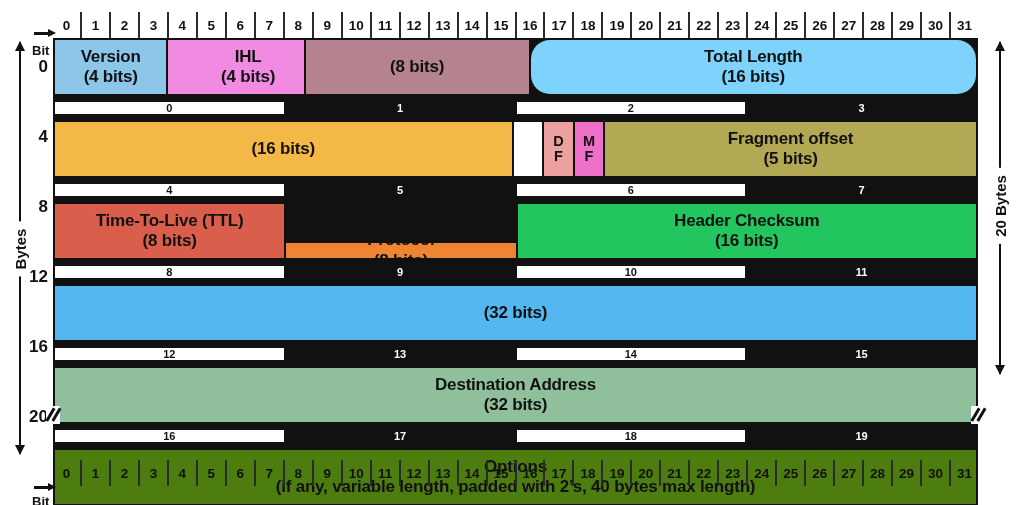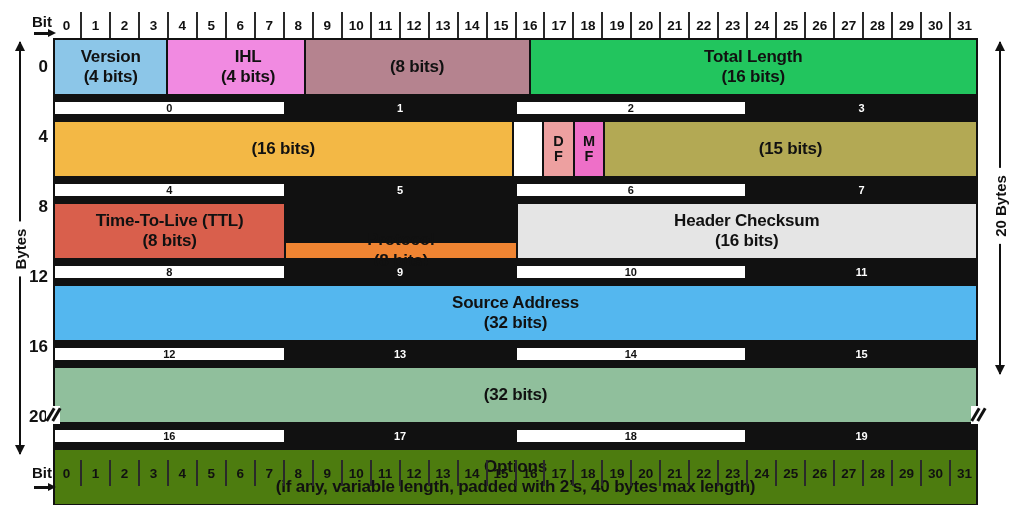--- a/index.html
+++ b/index.html
@@ -9,21 +9,21 @@
   }
   
   .bit-axis{position:absolute;left:53px;width:925px;height:26px;display:flex;}
   .bit-axis .bitcell{
     flex:1 1 0;display:flex;align-items:center;justify-content:center;
     font-size:13.5px;font-weight:bold;border-right:2px solid #2a2a2a;
   }
   .bit-axis .bitcell:last-child{border-right:none;}
   #bit-axis-top{top:12px;}
   #bit-axis-bottom{top:460px;}
-  .bit-word{position:absolute;left:32px;font-size:15px;font-weight:bold;}
+  .bit-word{position:absolute;left:32px;font-size:13px;font-weight:bold;margin-top:30px;}
   .harrow{position:absolute;width:15px;height:2.5px;background:#111;}
   .harrow::after{
     content:"";position:absolute;right:-7px;top:-3.5px;
     border-top:4.5px solid transparent;border-bottom:4.5px solid transparent;border-left:8px solid #111;
   }
   
   #table{
     position:absolute;left:53px;top:38px;width:925px;box-sizing:border-box;
     border:2px solid #111;background:#111;display:flex;flex-direction:column;gap:8px;
   }
@@ -107,21 +107,21 @@
           <div>Version</div>
           <div>(4 bits)</div>
         </div>
         <div class="fcell" style="background: rgb(241, 138, 225); flex: 4 4 0px; padding-left: 24px;">
           <div>IHL</div>
           <div>(4 bits)</div>
         </div>
         <div class="fcell" style="background: rgb(181, 131, 143); flex: 8 8 0px;">
           <div>(8 bits)</div>
         </div>
-        <div class="fcell" style="background: #22c55e; flex: 16 16 0px;">
+        <div class="fcell" style="background: #7dd3fc; flex: 16 16 0px; border-radius: 19px;">
           <div>Total Length</div>
           <div>(16 bits)</div>
         </div>
       </div>
       <div class="srow">
         <div class="scell light">0</div>
         <div class="scell dark">1</div>
         <div class="scell light">2</div>
         <div class="scell dark">3</div>
       </div>
@@ -132,63 +132,64 @@
         <div class="fcell" style="background: rgb(255, 255, 255); flex: 1 1 0px;"></div>
         <div class="fcell small" style="background: rgb(237, 160, 160); flex: 1 1 0px;">
           <div>D</div>
           <div>F</div>
         </div>
         <div class="fcell small" style="background: rgb(238, 111, 200); flex: 1 1 0px;">
           <div>M</div>
           <div>F</div>
         </div>
         <div class="fcell" style="background: rgb(179, 169, 84); flex: 13 13 0px;">
-          <div>(15 bits)</div>
+          <div>Fragment offset</div>
+          <div>(5 bits)</div>
         </div>
       </div>
       <div class="srow">
         <div class="scell light">4</div>
         <div class="scell dark">5</div>
         <div class="scell light">6</div>
         <div class="scell dark">7</div>
       </div>
       <div class="frow">
         <div class="fcell" style="background: rgb(217, 95, 76); flex: 8 8 0px; justify-content: center;">
           <div>Time-To-Live (TTL)</div>
           <div>(8 bits)</div>
         </div>
         <div class="fcell" style="background: rgb(239, 132, 50); flex: 8 8 0px; margin-top: 39px;">
           <div>Protocol</div>
           <div>(8 bits)</div>
         </div>
-        <div class="fcell" style="background: #e5e5e5; flex: 16 16 0px;">
+        <div class="fcell" style="background: #22c55e; flex: 16 16 0px;">
           <div>Header Checksum</div>
           <div>(16 bits)</div>
         </div>
       </div>
       <div class="srow">
         <div class="scell light">8</div>
         <div class="scell dark">9</div>
         <div class="scell light">10</div>
         <div class="scell dark">11</div>
       </div>
       <div class="frow">
         <div class="fcell" style="background: rgb(84, 183, 239); flex: 32 32 0px;">
-          <div>Source Address</div>
           <div>(32 bits)</div>
         </div>
       </div>
       <div class="srow">
         <div class="scell light">12</div>
         <div class="scell dark">13</div>
         <div class="scell light">14</div>
         <div class="scell dark">15</div>
       </div>
       <div class="frow">
         <div class="fcell" style="background: rgb(144, 191, 156); flex: 32 32 0px;">
+          <div>Destination Address</div>
           <div>(32 bits)</div>
         </div>
       </div>
       <div class="srow">
         <div class="scell light">16</div>
         <div class="scell dark">17</div>
         <div class="scell light">18</div>
         <div class="scell dark">19</div>
       </div>
       <div class="frow">

